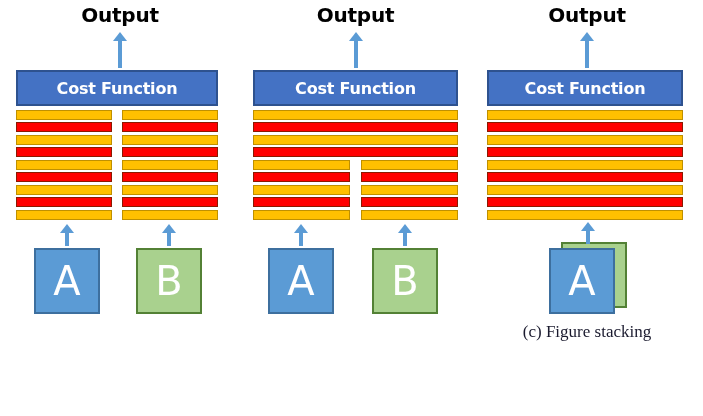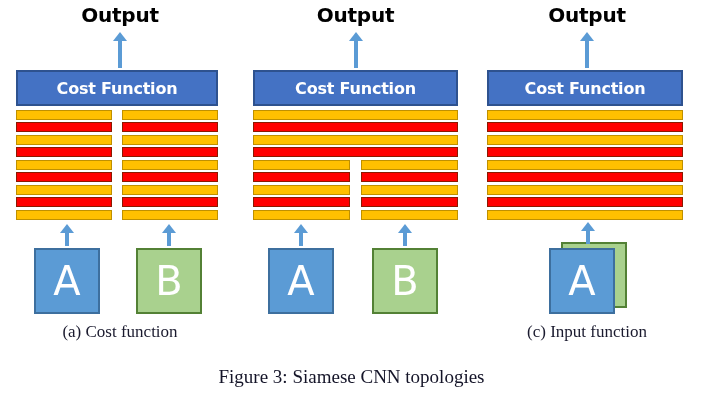--- a/index.html
+++ b/index.html
@@ -327,21 +327,20 @@
           <div class="arrow arrow-input">
             <div class="head"></div>
             <div class="shaft"></div>
           </div>
           <div class="input-box green">
             <span>B</span>
           </div>
         </div>
       </div>
 
-      <div class="sub-caption">(a) Cost function</div>
     </div>
 
     <div class="panel panel-b">
       <div class="output-label">Output</div>
       <div class="arrow arrow-output">
         <div class="head"></div>
         <div class="shaft"></div>
       </div>
 
       <div class="cost-box">
@@ -453,20 +452,19 @@
             <div class="head"></div>
             <div class="shaft"></div>
           </div>
           <div class="back-box"></div>
           <div class="front-box">
             <span>A</span>
           </div>
         </div>
       </div>
 
-      <div class="sub-caption">(c) Input function</div>
+      <div class="sub-caption">(c) Figure stacking</div>
     </div>
 
   </div>
 
-  <div class="figure-caption">Figure 3: Siamese CNN topologies</div>
 
 </div>
 
 </body></html>

